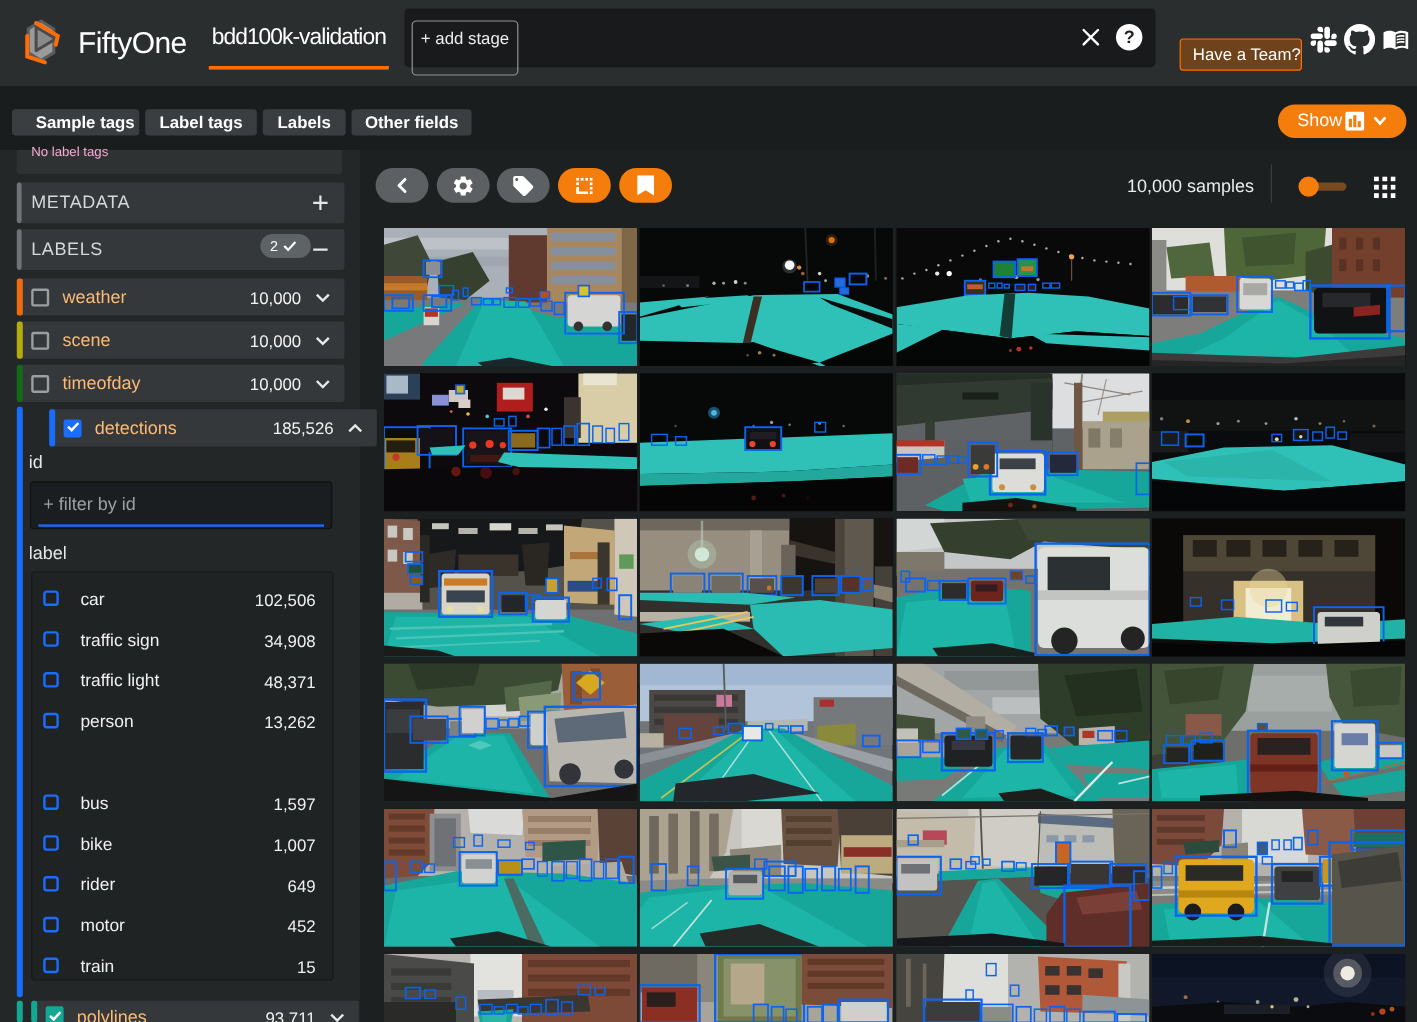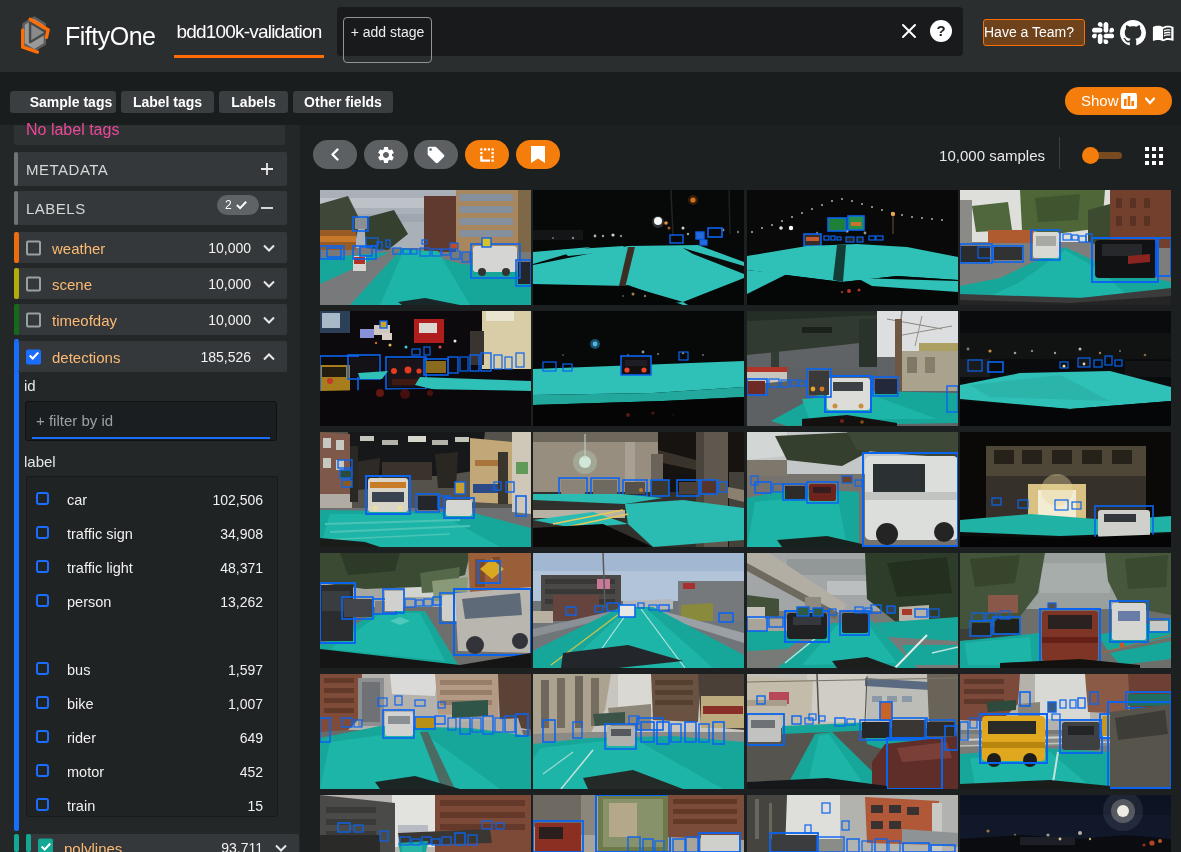--- a/index.html
+++ b/index.html
@@ -7,21 +7,21 @@
   .abs { position:absolute; }
   #page { position:relative; width:1181px; height:852px; }
   
   #header { position:absolute; left:0; top:0; width:1181px; height:72px; background:#2b2e2f; }
   #logo { position:absolute; left:12px; top:11px; width:46px; height:46px; }
   #title { position:absolute; left:65px; top:22px; color:#fff; font-size:25px; letter-spacing:-0.5px; }
   #dsname { position:absolute; left:174px; top:21px; width:150px; text-align:center; color:#fff; font-size:19px; letter-spacing:-0.8px; }
   #dsline { position:absolute; left:174px; top:55px; width:150px; height:3px; background:#ff6d04; }
   #searchbar { position:absolute; left:337px; top:7px; width:626px; height:49px; background:#181a1b; border-radius:4px; }
   #addstage { position:absolute; left:6px; top:10px; width:89px; height:46px; border:1px solid #919495; border-radius:4px; color:#eee; font-size:14px; line-height:29px; text-align:center; }
-  #teamBtn { position:absolute; left:983px; top:19px; width:102px; height:27px; background:#6e431c; border:1px solid #ff6d04; border-radius:3px; color:#fff; font-size:14px; text-align:left; line-height:25px; }
+  #teamBtn { position:absolute; left:983px; top:32px; width:102px; height:27px; background:#6e431c; border:1px solid #ff6d04; border-radius:3px; color:#fff; font-size:14px; text-align:right; line-height:25px; }
   
   #tabsrow { position:absolute; left:0; top:72px; width:1181px; height:53px; background:#1a1d1e; }
   .chip { position:absolute; top:91px; height:22px; line-height:22px; background:#3a3e40; border-radius:3px; color:#fff; font-size:14px; font-weight:bold; text-align:center; }
   #showBtn { position:absolute; left:1065px; top:87px; width:107px; height:28px; background:#f57d0c; border-radius:14px; color:#fff; font-size:15px; }
   
   #sidebar { position:absolute; left:0; top:125px; width:300px; height:727px; background:#242728; }
   .srow { position:absolute; left:14px; width:273px; height:31px; background:#34383a; border-radius:2px; color:#eee; }
   .group { height:34px; }
   .grip { position:absolute; left:0; top:0; width:4px; height:100%; background:#6f7375; border-radius:2px; }
   .cbar { position:absolute; left:0; top:0; width:4.5px; height:100%; border-radius:2px; }
@@ -98,21 +98,21 @@
         <rect x="6.7" y="3" width="2.6" height="10" fill="#f57d0c"></rect>
         <rect x="10.4" y="8" width="2.6" height="5" fill="#f57d0c"></rect>
       </svg>
     <svg class="abs" style="left:79px;top:9px;" width="12" height="10" viewBox="0 0 12 10">
         <path d="M2 2.5 L6 7 L10 2.5" stroke="#fff" stroke-width="2.2" fill="none" stroke-linecap="round"></path>
       </svg>
   </div>
   <div id="sidebar">
 
     <div style="position:absolute;left:14px;top:0px;width:271px;height:20px;background:#2e3233;border-radius:0 0 2px 2px;">
-      <div style="position:absolute;left:12px;top:-4px;font-size:16px;color:#ec4899;">No label tags</div>
+      <div style="position:absolute;left:12px;top:-4px;font-size:11px;color:#f9a8d4;">No label tags</div>
     </div>
 
     <div class="srow group" style="top:27px;">
         <div class="grip"></div>
       <div class="gtext">METADATA</div>
       <svg class="chev" style="right:12px;" viewBox="0 0 16 16">
           <path d="M8 2 L8 14 M2 8 L14 8" stroke="#e8e8e8" stroke-width="1.8"></path>
         </svg>
     </div>
 
@@ -154,21 +154,21 @@
         <div class="cbar" style="background:#156a18;"></div>
       <div class="cb"></div>
         <div class="rowtext">timeofday</div>
         <div class="count">10,000</div>
       <svg class="chev" viewBox="0 0 16 16">
           <path d="M3 5.5 L8 10.5 L13 5.5" stroke="#e8e8e8" stroke-width="2" fill="none"></path>
         </svg>
     </div>
 
     <div style="position:absolute;left:14px;top:214px;width:5px;height:492px;background:#196dfb;border-radius:2px;"></div>
-    <div class="srow" style="top:216px;background:#34383a;">
+    <div class="srow" style="top:216px;background:#34383a;margin-left:27px;">
         <div class="cbar" style="background:#196dfb;"></div>
       <div class="cb" style="border-color:#1a6dff;background:#1a6dff;"></div>
       <svg class="abs" style="left:14px;top:9px;" width="12" height="11" viewBox="0 0 14 12">
           <path d="M2 6 L5.5 9.5 L12 2.5" stroke="#fff" stroke-width="2.4" fill="none"></path>
         </svg>
       <div class="rowtext">detections</div>
         <div class="count">185,526</div>
       <svg class="chev" viewBox="0 0 16 16">
           <path d="M3 10.5 L8 5.5 L13 10.5" stroke="#e8e8e8" stroke-width="2" fill="none"></path>
         </svg>

